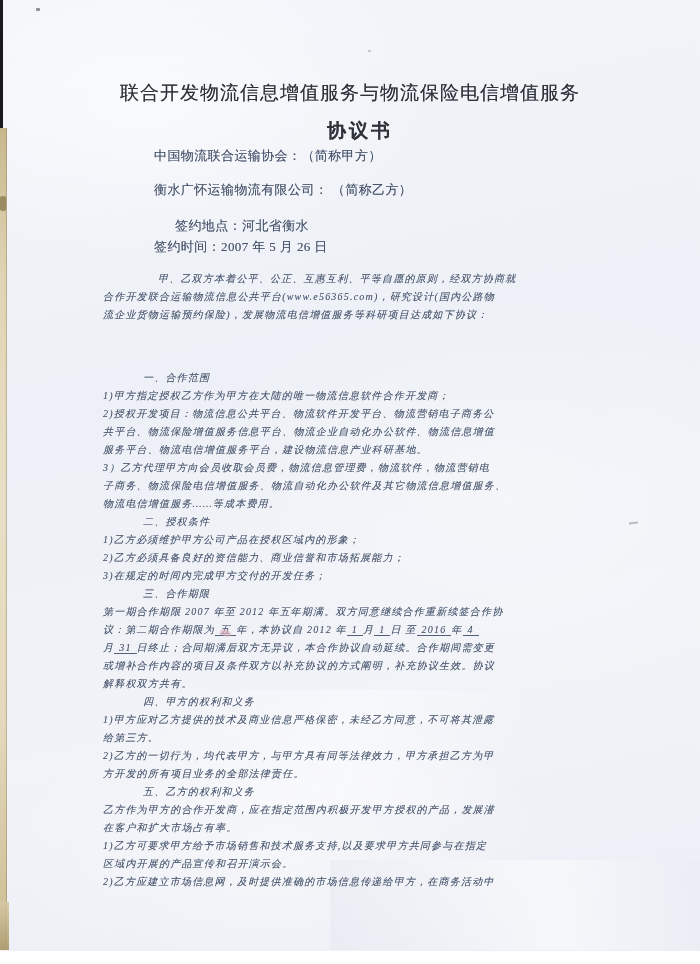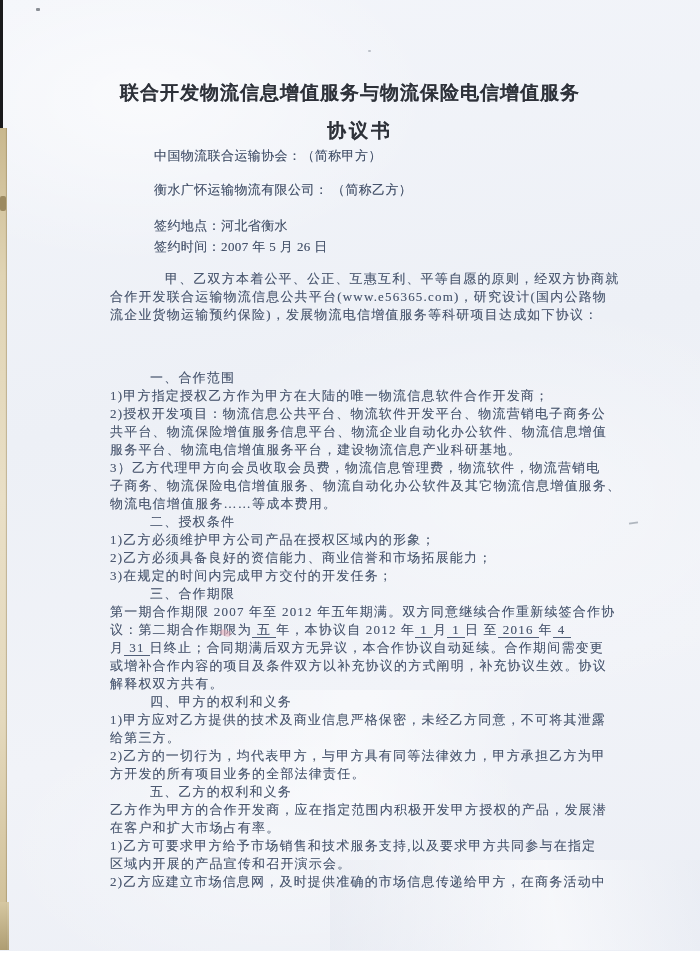--- a/index.html
+++ b/index.html
@@ -21,36 +21,36 @@
   .bottom-strip { position:absolute; left:0; right:0; bottom:0; height:13px; background:#ffffff; }
   .edge-black { position:absolute; left:0; top:0; width:3px; height:132px; background:#1a1a1c; }
   .binding { position:absolute; left:0; top:128px; width:7px; height:822px;
     background:linear-gradient(180deg,#c9b88e 0%,#e0d4b4 18%,#e9dfc6 45%,#e4d9bd 72%,#cdbc92 100%);
     box-shadow:inset -1px 0 1px rgba(120,100,60,.35); }
   .binding-blotch { position:absolute; left:0; top:196px; width:6px; height:15px; background:#8d7a51; opacity:.8; border-radius:2px; }
   .binding-foot { position:absolute; left:0; top:902px; width:9px; height:48px;
     background:linear-gradient(180deg,#d6c8a2,#ab9a6f); opacity:.9; }
 
   .title1 { position:absolute; top:80px; left:0; width:700px; text-align:center;
-    font-size:19px; font-weight:700; letter-spacing:1px; color:#2d3139;
+    font-size:19px; font-weight:400; letter-spacing:1px; color:#2d3139;
     text-shadow:0 0 .5px rgba(45,49,57,.6); }
   .title2 { position:absolute; top:118px; left:10px; width:700px; text-align:center;
     font-size:19px; font-weight:700; letter-spacing:3px; color:#2d3139;
     text-shadow:0 0 .5px rgba(45,49,57,.6); }
 
   .intro { position:absolute; left:154px; font-size:13px; color:#45526a; letter-spacing:.4px;
     text-shadow:0 0 .4px rgba(69,82,106,.45); white-space:pre; }
   .party-a { top:147px; }
   .party-b { top:181px; }
-  .sign-place { top:217px; }
+  .sign-place { top:217px;margin-left:21px; }
   .sign-time { top:238px;font-family:Liberation Serif, serif; }
 
-  .doc-body { position:absolute; left:110px; top:270px; width:540px;
-    font-size:13px; line-height:18px; letter-spacing:1.2px; color:#4b5870;
-    text-shadow:0 0 .4px rgba(72,86,110,.45); }
+  .doc-body { position:absolute; left:103px; top:270px; width:540px;
+    font-size:10px; line-height:18px; letter-spacing:1.2px; color:#4b5870;
+    text-shadow:0 0 .4px rgba(72,86,110,.45);font-style:italic; }
   .bline { height:18px; white-space:nowrap; }
   .u { border-bottom:1px solid #52607a; padding:0 5px; }
 
   .speck1 { position:absolute; left:36px; top:8px; width:4px; height:3px; background:#8a8f96; border-radius:1px; }
   .speck2 { position:absolute; left:368px; top:50px; width:3px; height:2px; background:#bcc1c9; border-radius:1px; }
   .speck3 { position:absolute; left:629px; top:522px; width:9px; height:2px; background:#9aa1ab; opacity:.75; transform:rotate(-8deg); }
   .red-mark { position:absolute; left:220px; top:630px; width:11px; height:6px; background:#e3aab6; opacity:.55; transform:rotate(18deg); border-radius:3px; }
 </style>
 </head>
 <body>

